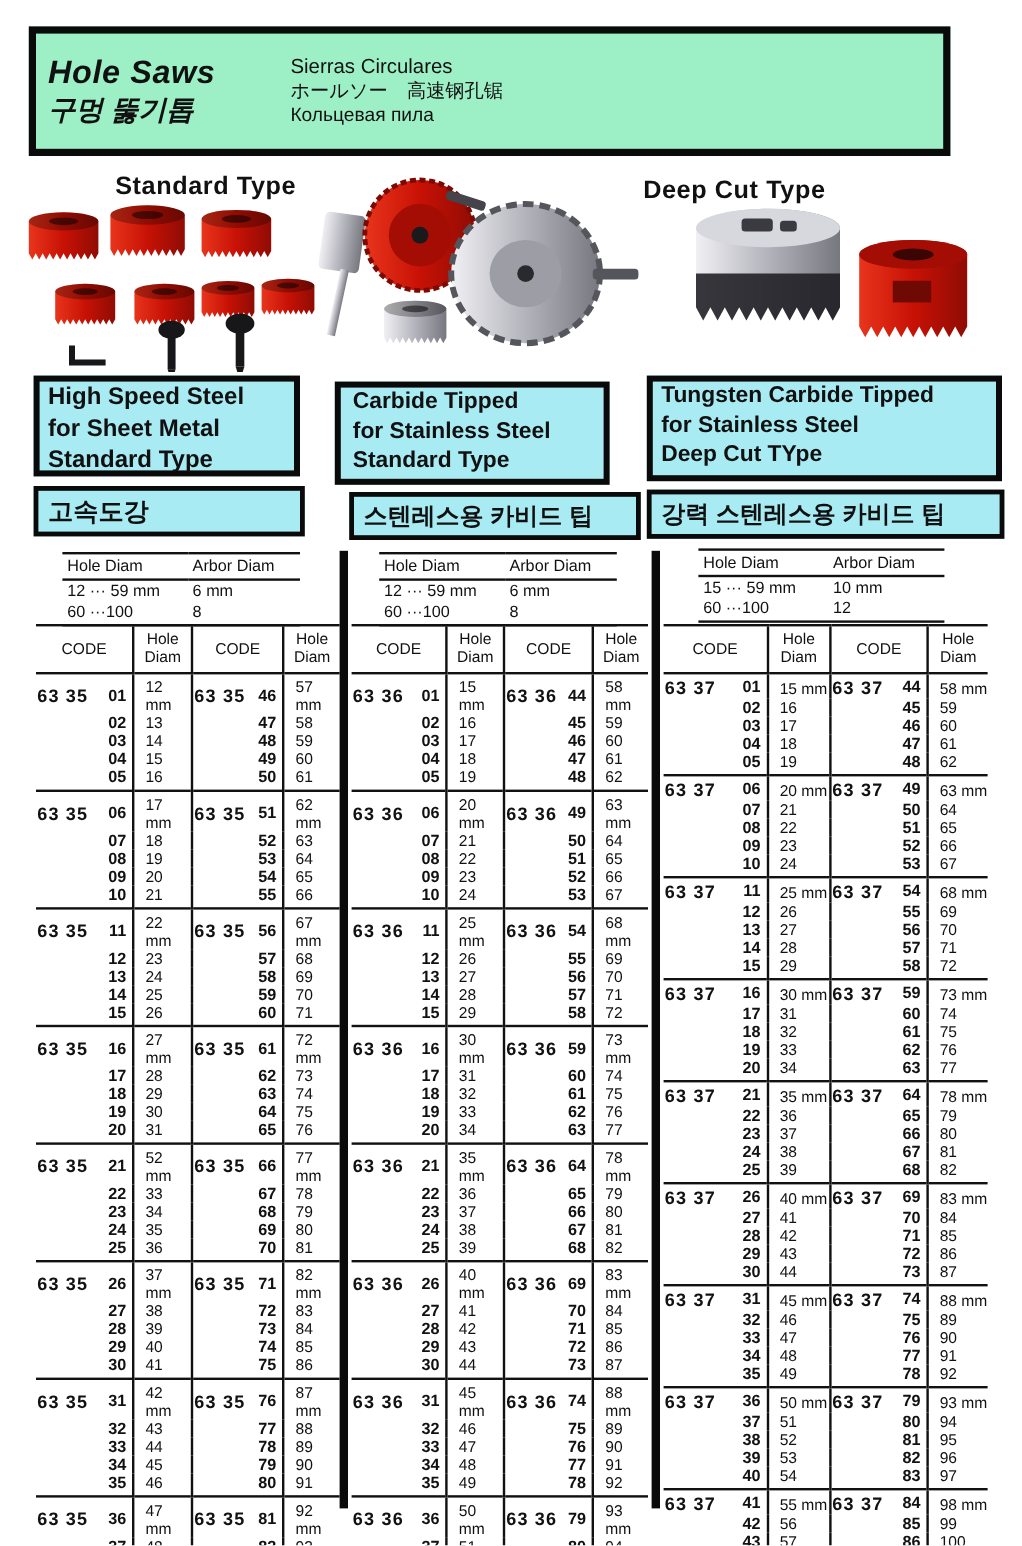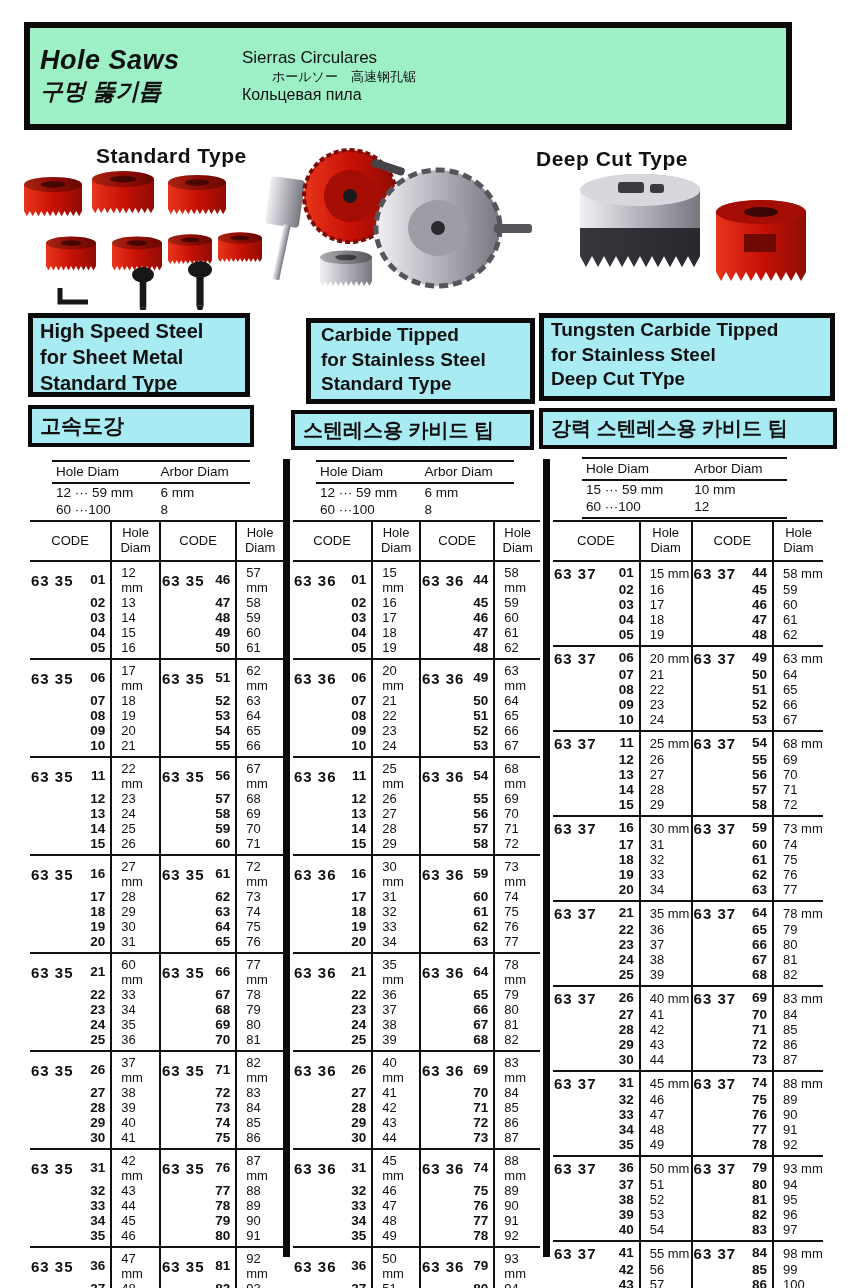--- a/index.html
+++ b/index.html
@@ -7,35 +7,35 @@
   #page{position:relative;width:852px;height:1288px;background:#fff;overflow:hidden;}
 
   
   .banner{position:absolute;left:24px;top:22px;width:736px;height:92px;
     background:#9df0c6;border:6px solid #0a0a0a;display:flex;align-items:center;padding:2px 10px;}
   .banner .lblock{width:180px;}
   .banner .t-en{font-size:27px;font-weight:bold;font-style:italic;letter-spacing:0.5px;}
   .banner .t-ko{font-size:23px;font-weight:bold;font-style:italic;margin-top:0;}
   .banner .rblock{margin-left:22px;line-height:1.25;}
   .banner .s1{font-size:17px;}
-  .banner .s2{font-size:13px;margin-left:30px;}
+  .banner .s2{font-size:16px;}
   .banner .s3{font-size:16px;}
 
   
   .prod-label{position:absolute;font-size:21px;font-weight:bold;letter-spacing:0.5px;}
   #label-standard{left:96px;top:144px;}
   #label-deepcut{left:536px;top:147px;}
   #prod-svg{position:absolute;left:20px;top:138px;}
 
   
   .tbox{position:absolute;background:#a9ebf3;border:5px solid #0a0a0a;
     font-weight:bold;padding:0 7px;line-height:1.3;}
   .tbox .tl{white-space:nowrap;}
   #tbox1{left:28px;top:313px;width:198px;height:74px;font-size:20px;}
-  #tbox2{left:306px;top:318px;width:202px;height:76px;font-size:19px;padding-left:10px;}
+  #tbox2{left:279px;top:318px;width:202px;height:76px;font-size:19px;padding-left:10px;}
   #tbox3{left:539px;top:313px;width:272px;height:78px;font-size:19px;}
   .sbox{position:absolute;background:#a9ebf3;border:4px solid #0a0a0a;
     font-weight:bold;font-size:21px;padding:3px 8px;white-space:nowrap;}
   #sbox1{left:28px;top:405px;width:202px;height:28px;}
   #sbox2{left:291px;top:410px;width:219px;height:26px;font-size:20px;}
   #sbox3{left:539px;top:408px;width:274px;height:27px;font-size:20px;}
 
   
   .vdiv{position:absolute;top:459px;height:798px;width:7px;background:#0a0a0a;}
   #vdiv1{left:283px;}
@@ -375,21 +375,21 @@
         <tr>
           <td class="code-cell"><span class="codeno">20</span></td>
           <td class="diam-cell">31</td>
           <td class="code-cell"><span class="codeno">65</span></td>
           <td class="diam-cell">76</td>
         </tr>
       </tbody>
       <tbody>
         <tr>
           <td class="code-cell"><span class="prefix">63 35</span><span class="codeno">21</span></td>
-          <td class="diam-cell">60 mm</td>
+          <td class="diam-cell">52 mm</td>
           <td class="code-cell"><span class="prefix">63 35</span><span class="codeno">66</span></td>
           <td class="diam-cell">77 mm</td>
         </tr>
         <tr>
           <td class="code-cell"><span class="codeno">22</span></td>
           <td class="diam-cell">33</td>
           <td class="code-cell"><span class="codeno">67</span></td>
           <td class="diam-cell">78</td>
         </tr>
         <tr>

